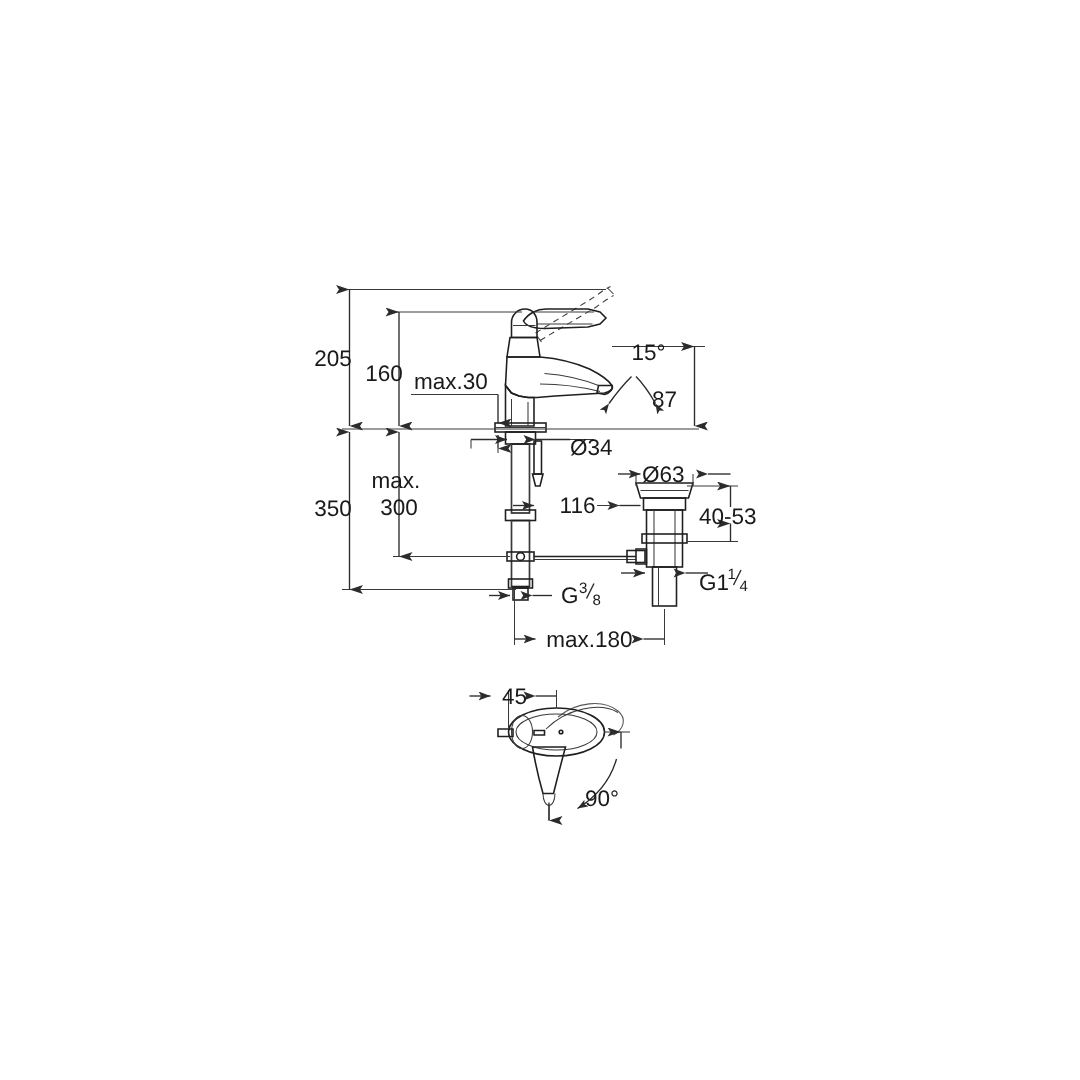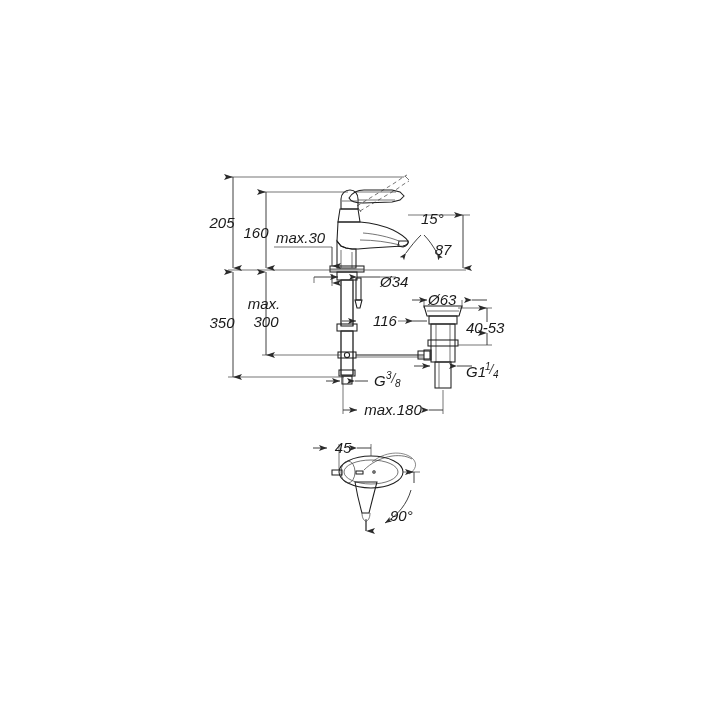--- a/index.html
+++ b/index.html
@@ -11,24 +11,23 @@
   body {
     width: 720px;
     height: 720px;
     font-family: "Liberation Sans", sans-serif;
     overflow: hidden;
     position: relative;
   }
   #drawing-root {
     position: absolute;
     left: 0;
-    top: 0;
+    top: 16px;
     width: 720px;
     height: 580px;
-    font-style: italic;
   }
   svg#tech-drawing {
     display: block;
     width: 720px;
     height: 720px;
     background: #ffffff;
   }
   .dim-text {
     font-family: "Liberation Sans", sans-serif;
     fill: #1a1a1a;

